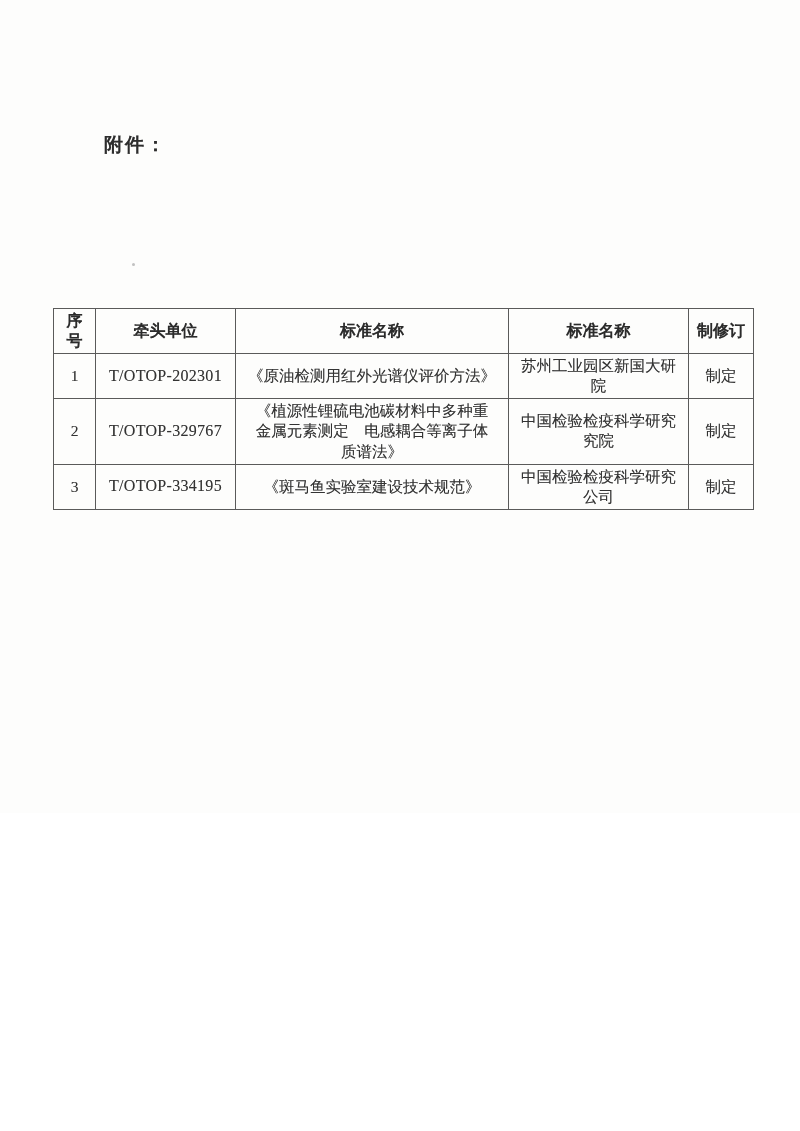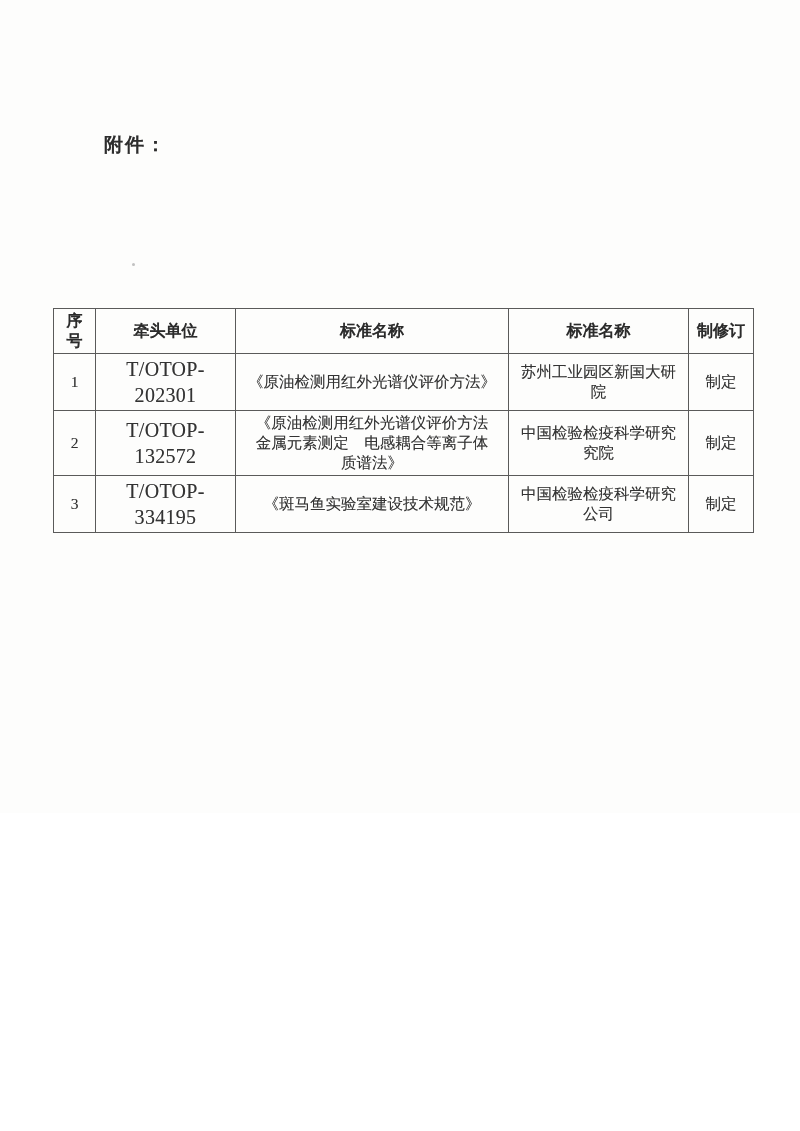--- a/index.html
+++ b/index.html
@@ -36,21 +36,21 @@
     white-space:pre-line;
     padding:2px 5px; box-sizing:border-box;
     overflow:hidden;
   }
   .std-table th {
     font-size:16px; font-weight:700; color:#2b2b2b; line-height:1.25;
   }
   .std-table td {
     font-size:15.5px; color:#333; line-height:1.3;
   }
-  td.plan { font-size:20px; letter-spacing:0.3px; }
+  td.plan { font-size:16px; letter-spacing:0.3px; }
   tr.hrow { height:40px; }
   tr.r1   { height:45px; }
   tr.r2   { height:65px; }
   tr.r3   { height:41px; }
   .pagenum {
     position:absolute; left:0; right:0; top:1044px;
     text-align:center; font-size:13px; color:#4a4a4a; letter-spacing:1px;
   }
 </style>
 </head>
@@ -85,22 +85,22 @@
       <tr class="r1">
         <td>1</td>
         <td class="plan">T/OTOP-202301</td>
         <td>《原油检测用红外光谱仪评价方法》</td>
         <td>苏州工业园区新国大研
 院</td>
         <td>制定</td>
       </tr>
       <tr class="r2">
         <td>2</td>
-        <td class="plan">T/OTOP-132572</td>
-        <td>《原油检测用红外光谱仪评价方法
+        <td class="plan">T/OTOP-329767</td>
+        <td>《植源性锂硫电池碳材料中多种重
 金属元素测定　电感耦合等离子体
 质谱法》</td>
         <td>中国检验检疫科学研究
 究院</td>
         <td>制定</td>
       </tr>
       <tr class="r3">
         <td>3</td>
         <td class="plan">T/OTOP-334195</td>
         <td>《斑马鱼实验室建设技术规范》</td>

